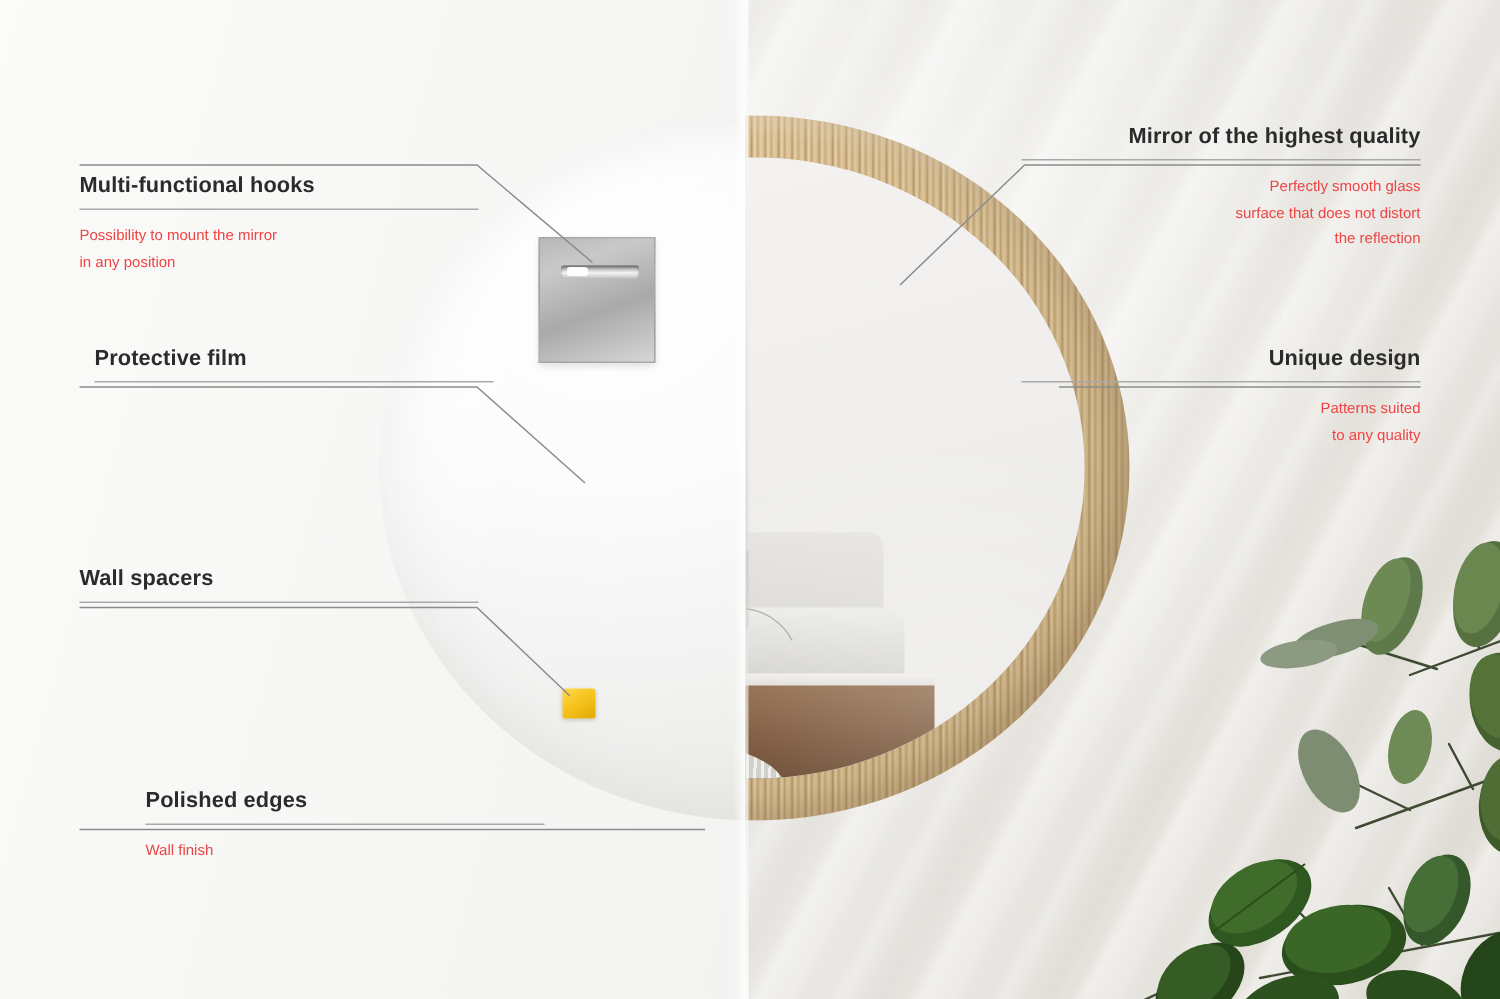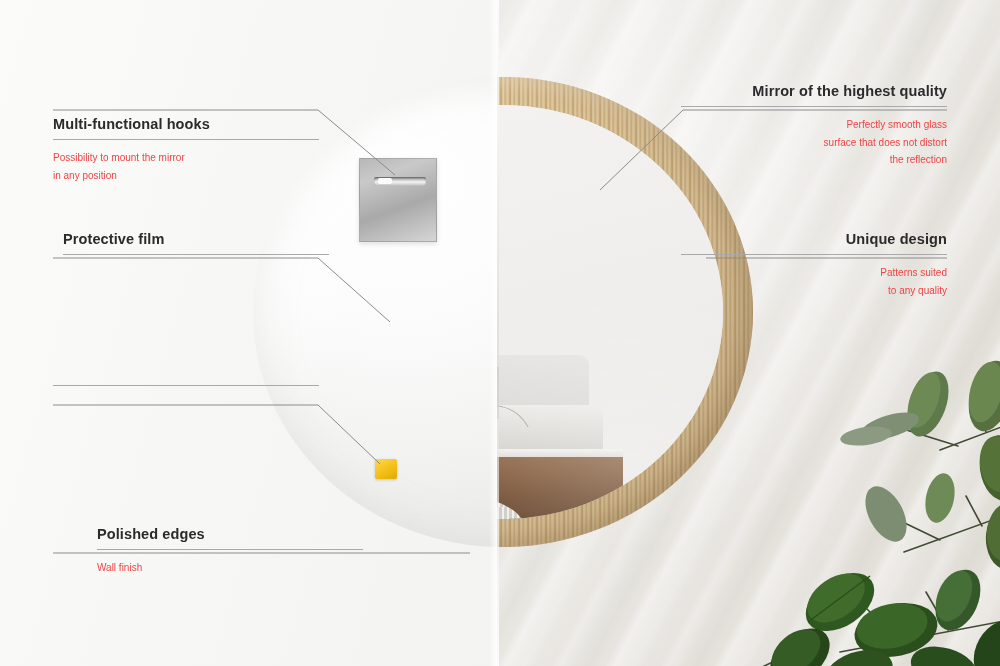--- a/index.html
+++ b/index.html
@@ -422,20 +422,21 @@
     <div class="desc">Possibility to mount the mirror
 in any position</div>
   </div>
 
   <div class="callout left" style="left:63px; top:231px; width:266px;">
     <div class="title">Protective film</div>
     <div class="rule"></div>
   </div>
 
   <div class="callout left" style="left:53px; top:378px; width:266px;">
+    <div class="title">Wall spacers</div>
     <div class="rule"></div>
   </div>
 
   <div class="callout left" style="left:53px; top:526px; width:266px;margin-left:44px;">
     <div class="title">Polished edges</div>
     <div class="rule"></div>
     <div class="desc">Wall finish</div>
   </div>
 
   <div class="callout right" style="left:681px; top:83px; width:266px;">

